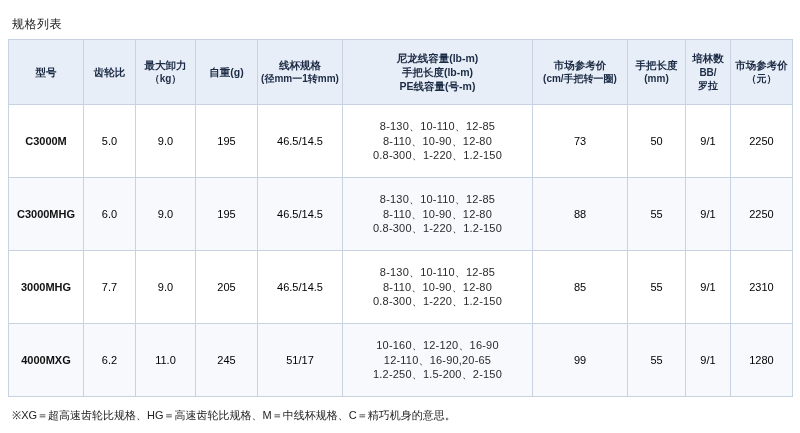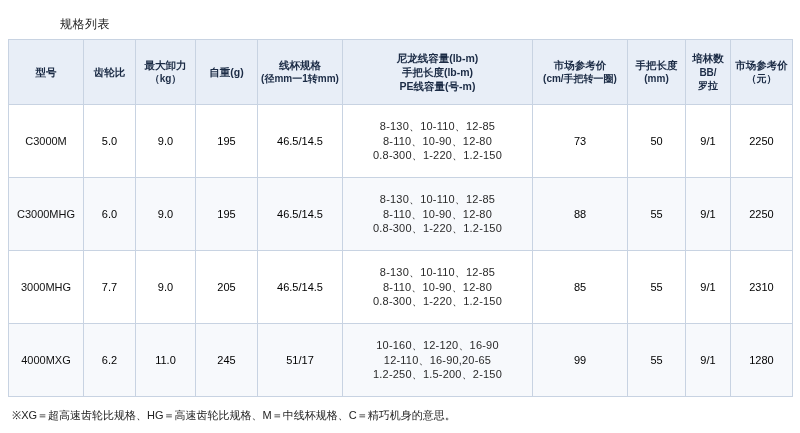--- a/index.html
+++ b/index.html
@@ -19,21 +19,20 @@
     width: 800px;
     height: 433px;
     box-sizing: border-box;
     padding: 0 8px;
   }
   .section-title {
     font-size: 12px;
     color: #222;
     padding: 16px 0 6px 4px;
     letter-spacing: 0.5px;
-    margin-left: 48px;
   }
   table.spec {
     width: 784px;
     border-collapse: collapse;
     table-layout: fixed;
     border: 1px solid #c3cfe0;
   }
   table.spec th, table.spec td {
     border: 1px solid #c8d3e2;
     text-align: center;
@@ -63,21 +62,21 @@
   table.spec tbody td {
     height: 64px;
     padding: 4px 2px;
     background: #ffffff;
     margin-left: 23px;
   }
   table.spec tbody tr:nth-child(even) td {
     background: #f7f9fc;
   }
   td.model {
-    font-weight: normal;
+    font-weight: bold;
     font-size: 12px;
     color: #111;
   }
   td.lines {
     font-size: 10.5px;
     line-height: 1.5;
     color: #2a2a2a;
     letter-spacing: 0.2px;
   }
   td.lines span {

